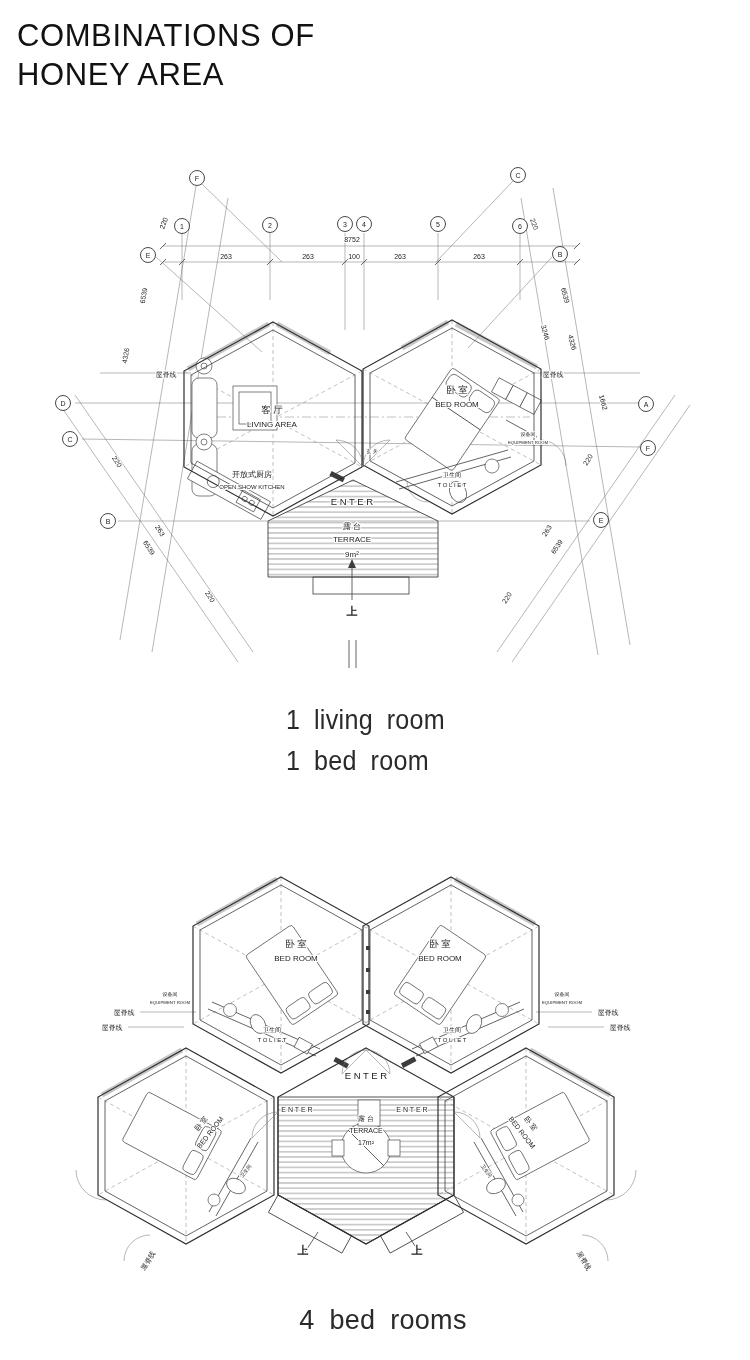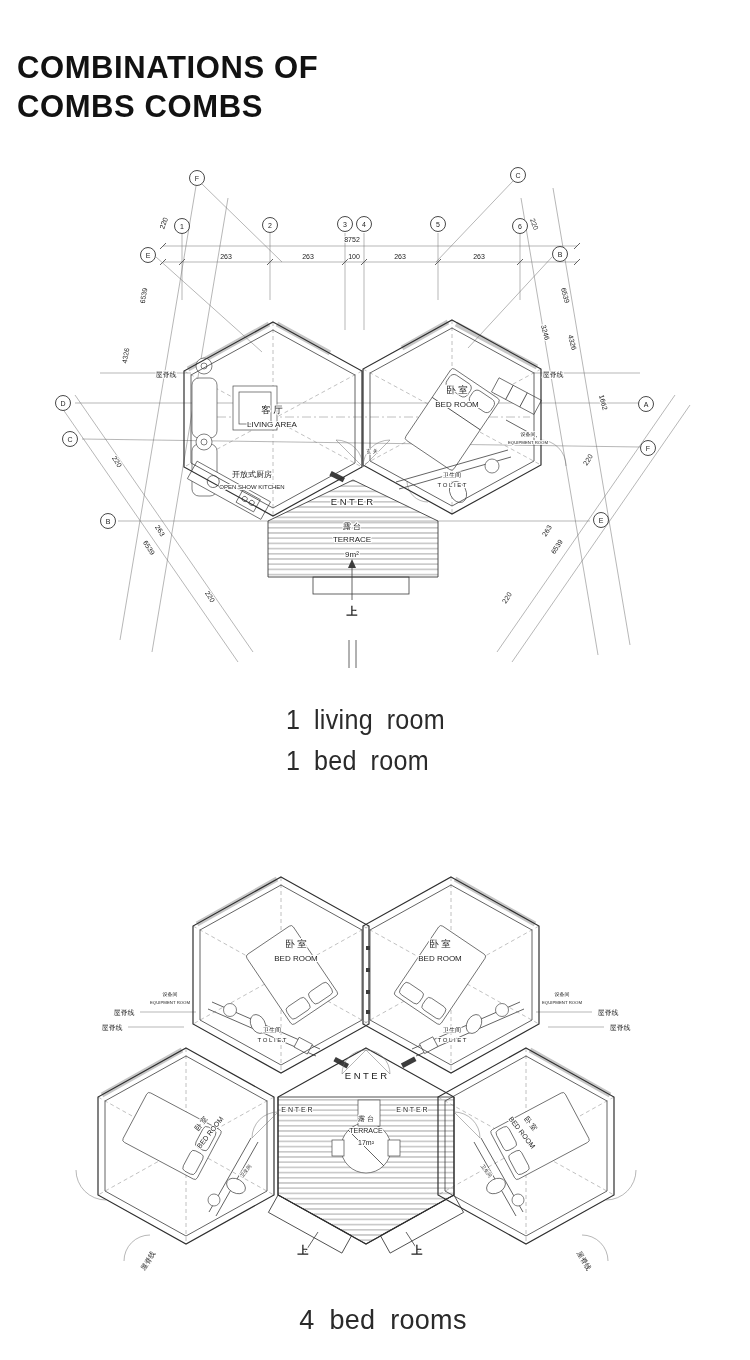--- a/index.html
+++ b/index.html
@@ -1,18 +1,18 @@
 <!DOCTYPE html>
 <html><head>
 <meta charset="utf-8">
 <style>
   html,body{margin:0;padding:0;background:#fff;}
   body{position:relative;width:750px;height:1360px;font-family:"Liberation Sans",sans-serif;overflow:hidden;}
-  .title{position:absolute;left:17px;top:16px;font-size:31px;font-weight:bold;color:#121212;
-         letter-spacing:.6px;line-height:39px;margin-top:32px;}
+  .title{position:absolute;left:17px;top:16px;font-size:31px;font-weight:normal;color:#121212;
+         letter-spacing:.6px;line-height:39px;}
   .caption{position:absolute;color:#2a2a2a;font-size:27px;letter-spacing:.3px;word-spacing:7px;
            line-height:41px;transform:scaleX(.93);transform-origin:left top;font-weight:400;}
   .cap1{left:286px;top:700px;}
   .cap2{left:0;top:1300px;width:750px;text-align:center;transform:none;padding-left:8px;}
   svg{position:absolute;left:0;top:0;}
   svg text{font-family:"Liberation Sans",sans-serif;fill:#1c1c1c;text-anchor:middle;
            paint-order:stroke;stroke:#fff;stroke-width:2.2px;stroke-linejoin:round;}
   svg text.bt{stroke-width:0;}
   .t10{font-size:11px;font-weight:bold}.t9{font-size:9.5px}.t8{font-size:8px}
   .t7{font-size:7px}.t6{font-size:6px}.t5{font-size:5px}.t4{font-size:4.3px}
@@ -24,21 +24,21 @@
   .roof{stroke:#c6c6c6;stroke-width:5;fill:none}
   .fil{fill:#3c3c3c;stroke:none}
   .furn{stroke:#4a4a4a;stroke-width:.7;fill:#fff}
   .bub{fill:#fff;stroke:#333;stroke-width:.9}
 </style>
 </head>
 <body>
 
 <div class="title">
   <div>COMBINATIONS OF</div>
-  <div>COMBS COMBS</div>
+  <div>HONEY AREA</div>
 </div>
 
 <svg width="750" height="1360" viewBox="0 0 750 1360">
   <defs>
     <pattern id="deckp" width="8" height="5.2" patternUnits="userSpaceOnUse">
       <path d="M0 2.6 H8" stroke="#4a4a4a" stroke-width="0.55"></path>
     </pattern>
   </defs>
 
   <g>

